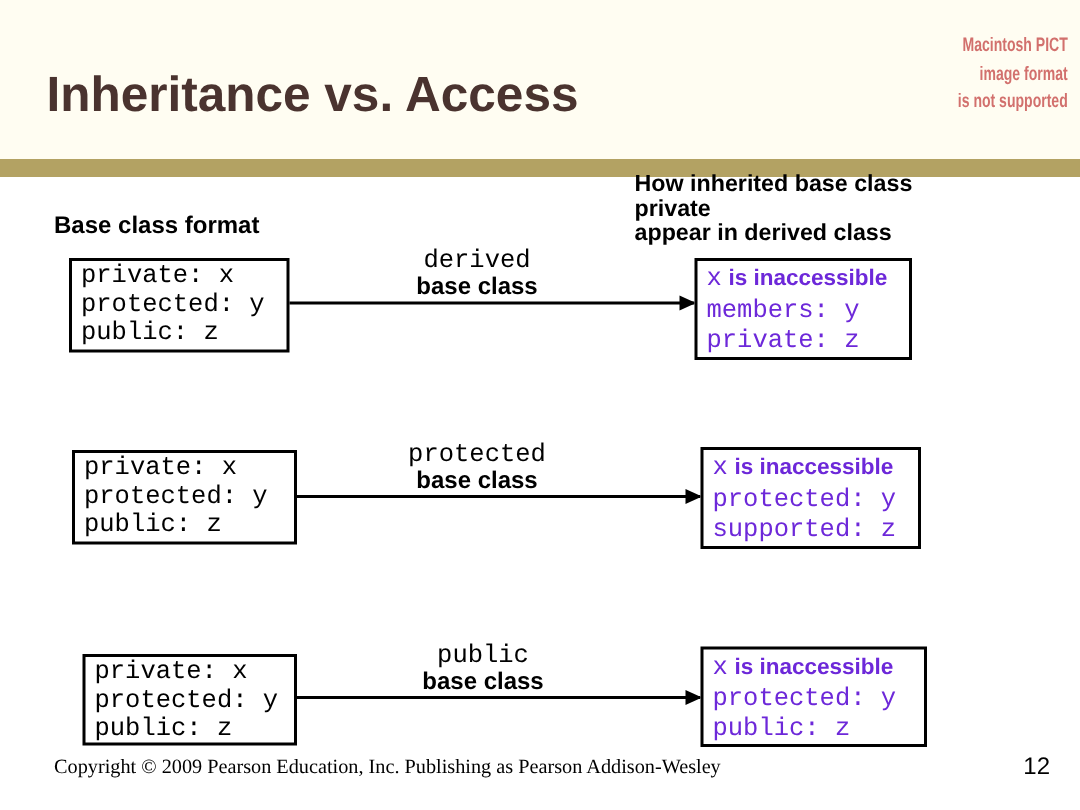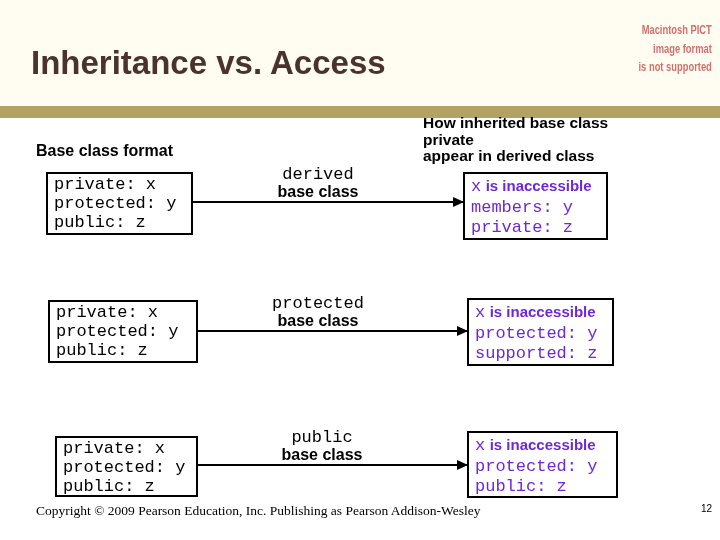--- a/index.html
+++ b/index.html
@@ -92,22 +92,22 @@
     border-left:11px solid #000;
     border-top:5px solid transparent;
     border-bottom:5px solid transparent;
   }
   .footer-copyright{
     position:absolute;left:36px;top:503px;
     font-family:"Liberation Serif",serif;
     font-size:13.5px;color:#000;white-space:nowrap;
   }
   .page-number{
-    position:absolute;right:8px;top:503px;
-    font-size:10px;color:#000;
+    position:absolute;right:20px;top:503px;
+    font-size:16px;color:#000;
   }
 </style>
 </head>
 <body>
 
 <div class="slide">
 
   <div class="header-band"></div>
 
   <h1 class="slide-title">Inheritance vs. Access</h1>

